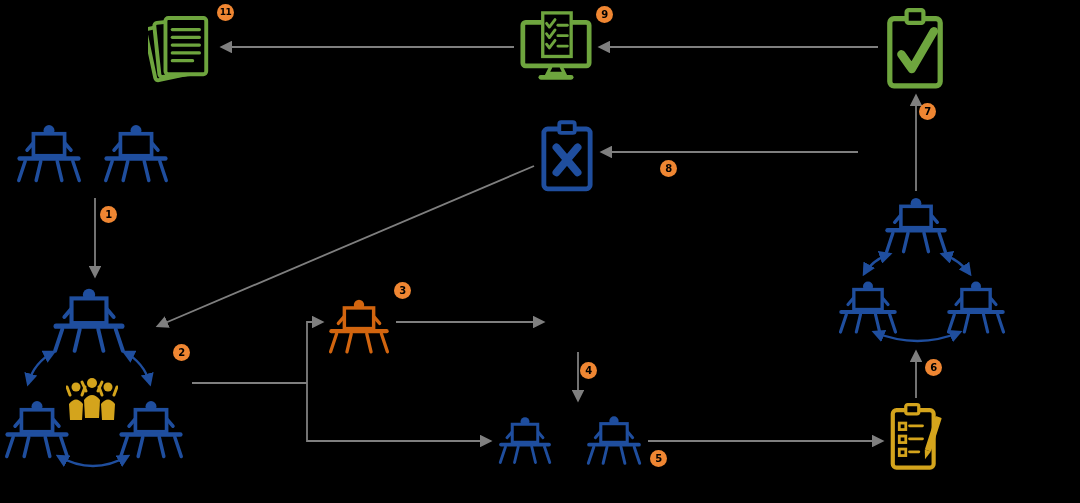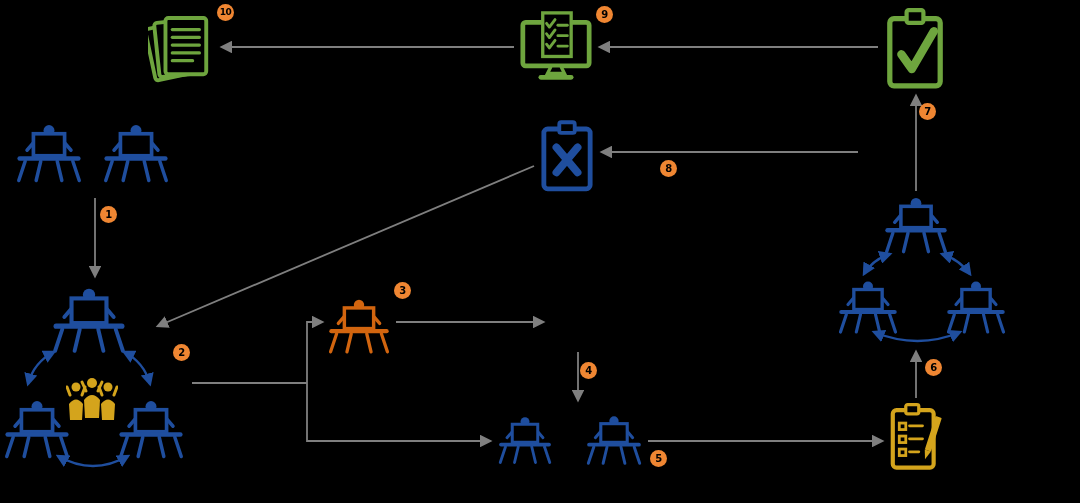--- a/index.html
+++ b/index.html
@@ -253,15 +253,15 @@
 
   <div class="badge" style="left:100px;top:206px">1</div>
   <div class="badge" style="left:173px;top:344px">2</div>
   <div class="badge" style="left:394px;top:282px">3</div>
   <div class="badge" style="left:580px;top:362px">4</div>
   <div class="badge" style="left:650px;top:450px">5</div>
   <div class="badge" style="left:925px;top:359px">6</div>
   <div class="badge" style="left:919px;top:103px">7</div>
   <div class="badge" style="left:660px;top:160px">8</div>
   <div class="badge" style="left:596px;top:6px">9</div>
-  <div class="badge" style="left:217px;top:4px;font-size:9px">10</div>
+  <div class="badge" style="left:217px;top:4px;font-size:9px">11</div>
 
 </div>
 
 </body></html>

